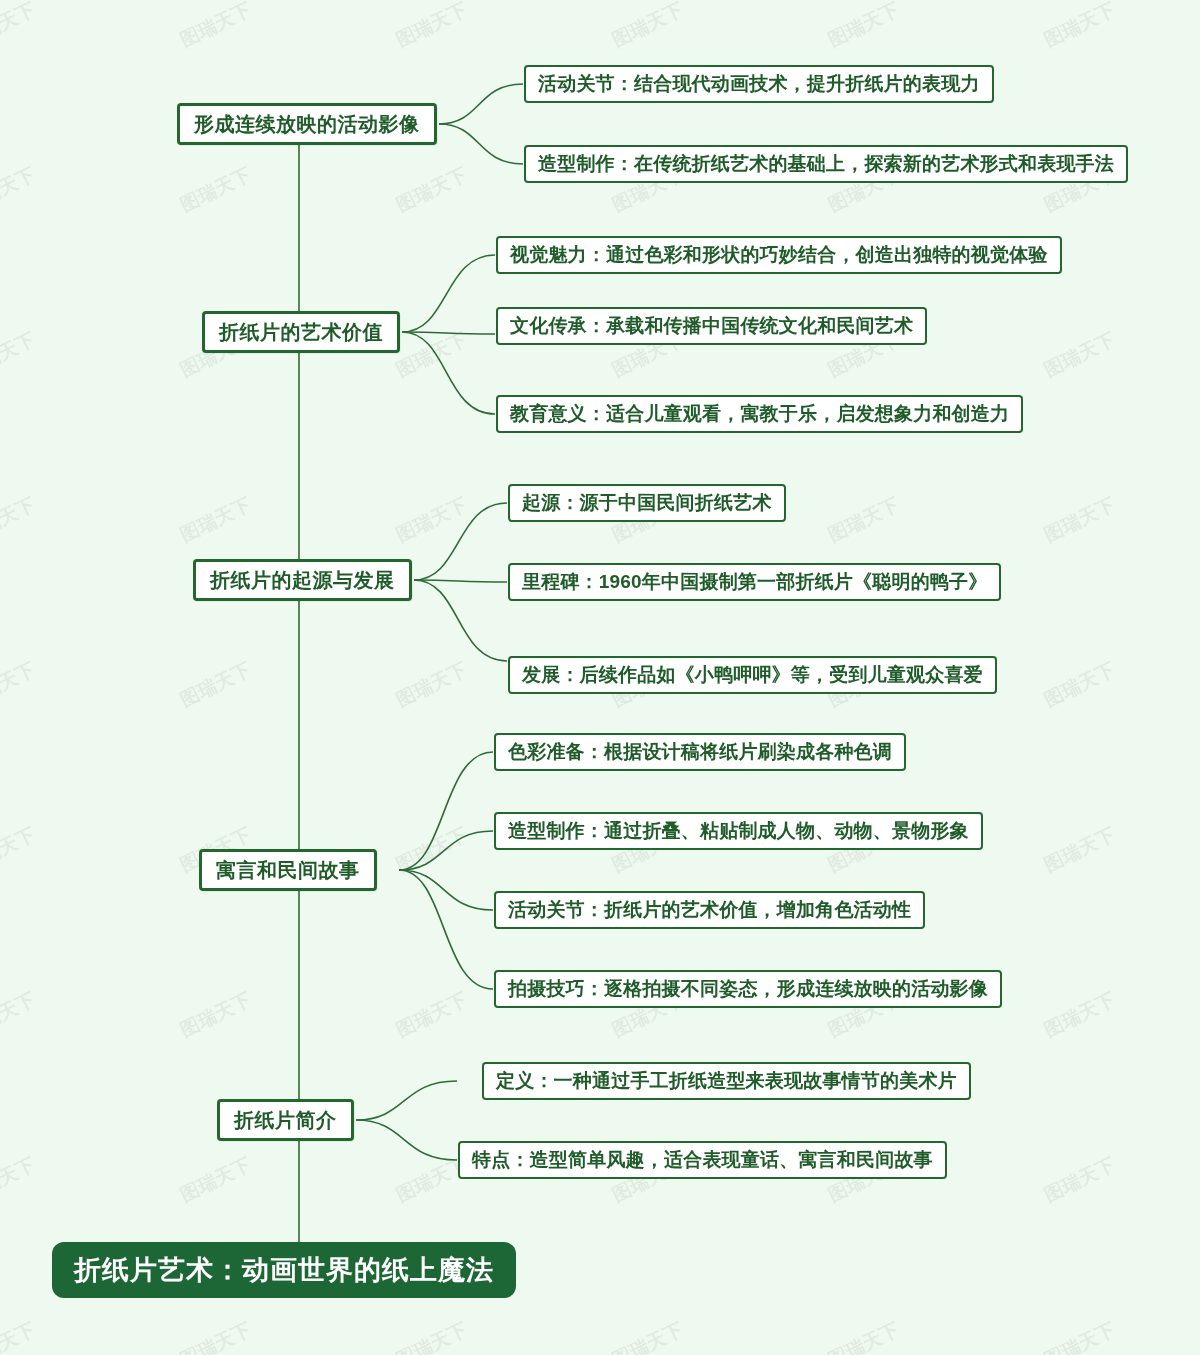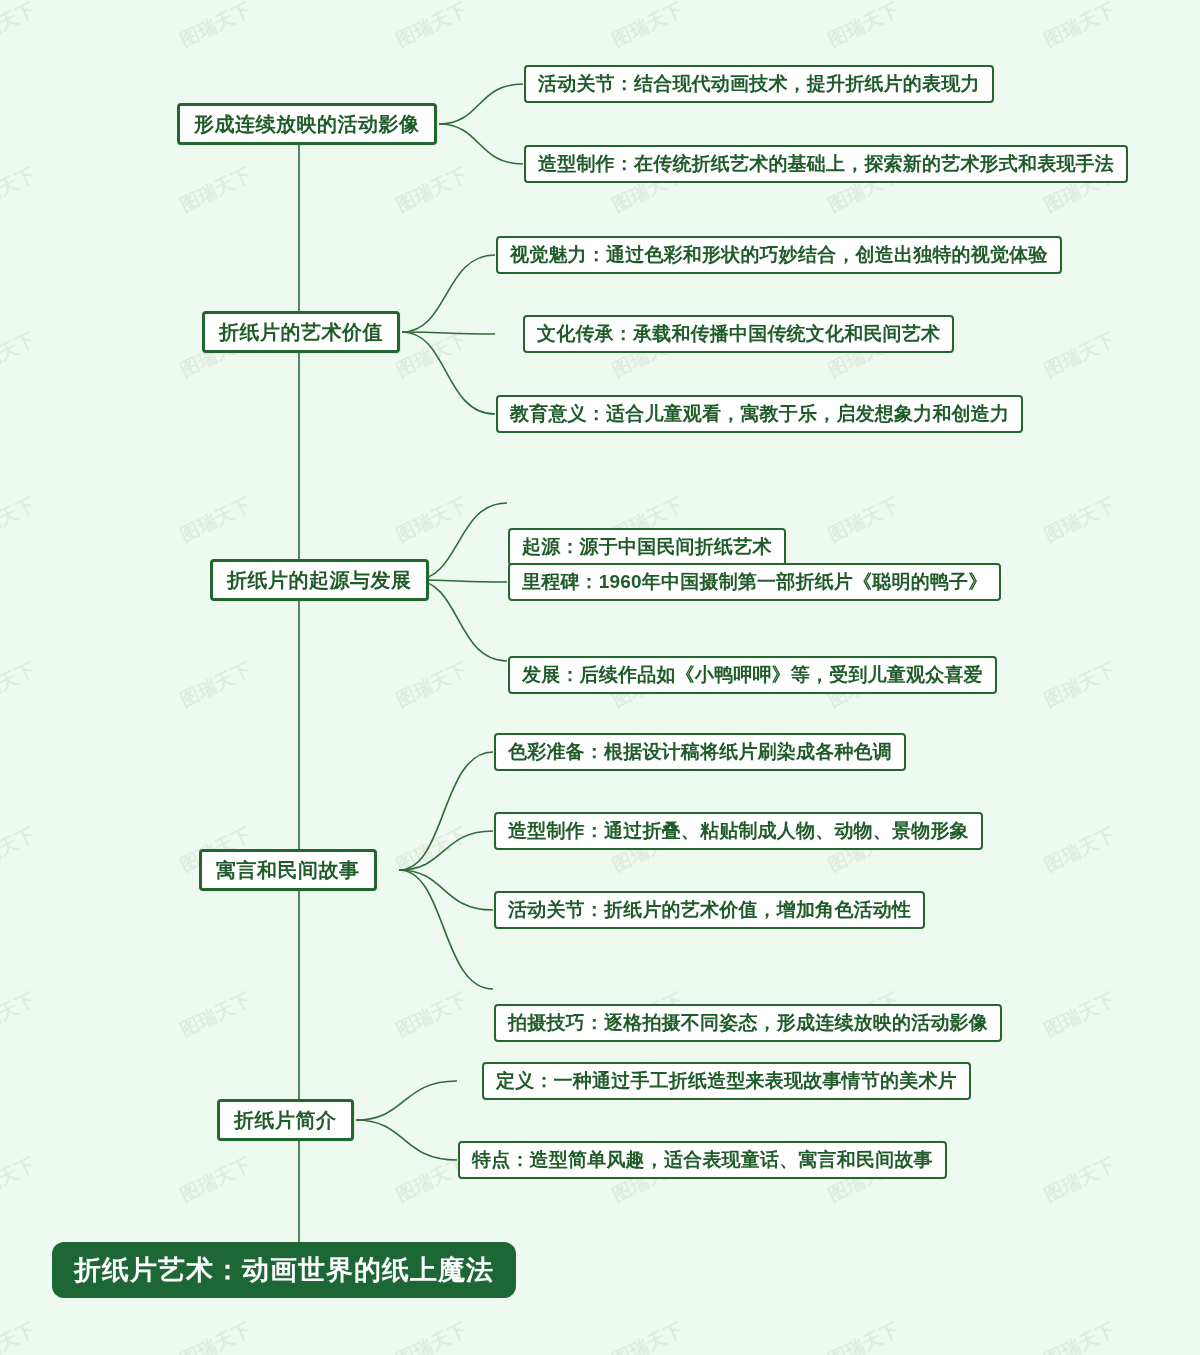--- a/index.html
+++ b/index.html
@@ -132,51 +132,51 @@
       </div>
       <div class="node leaf" style="left: 524px; top: 145px;">
         <span>造型制作：在传统折纸艺术的基础上，探索新的艺术形式和表现手法</span>
       </div>
       <div class="node branch" style="left: 202px; top: 311px;">
         <span>折纸片的艺术价值</span>
       </div>
       <div class="node leaf" style="left: 496px; top: 236px;">
         <span>视觉魅力：通过色彩和形状的巧妙结合，创造出独特的视觉体验</span>
       </div>
-      <div class="node leaf" style="left: 496px; top: 315px; margin-left: 27px;">
+      <div class="node leaf" style="left: 496px; top: 307px;">
         <span>文化传承：承载和传播中国传统文化和民间艺术</span>
       </div>
       <div class="node leaf" style="left: 496px; top: 395px;">
         <span>教育意义：适合儿童观看，寓教于乐，启发想象力和创造力</span>
       </div>
-      <div class="node branch" style="left: 210px; top: 559px; justify-content: flex-end;">
+      <div class="node branch" style="left: 193px; top: 559px; justify-content: flex-end;">
         <span>折纸片的起源与发展</span>
       </div>
-      <div class="node leaf" style="left: 508px; top: 484px; margin-top: 44px;">
+      <div class="node leaf" style="left: 508px; top: 484px;">
         <span>起源：源于中国民间折纸艺术</span>
       </div>
       <div class="node leaf" style="left: 508px; top: 563px;">
         <span>里程碑：1960年中国摄制第一部折纸片《聪明的鸭子》</span>
       </div>
       <div class="node leaf" style="left: 508px; top: 656px;">
         <span>发展：后续作品如《小鸭呷呷》等，受到儿童观众喜爱</span>
       </div>
       <div class="node branch" style="left: 199px; top: 849px;">
         <span>寓言和民间故事</span>
       </div>
       <div class="node leaf" style="left: 494px; top: 733px;">
         <span>色彩准备：根据设计稿将纸片刷染成各种色调</span>
       </div>
       <div class="node leaf" style="left: 494px; top: 812px;">
         <span>造型制作：通过折叠、粘贴制成人物、动物、景物形象</span>
       </div>
       <div class="node leaf" style="left: 494px; top: 891px;">
         <span>活动关节：折纸片的艺术价值，增加角色活动性</span>
       </div>
-      <div class="node leaf" style="left: 494px; top: 970px; margin-top: 34px;">
+      <div class="node leaf" style="left: 494px; top: 970px;">
         <span>拍摄技巧：逐格拍摄不同姿态，形成连续放映的活动影像</span>
       </div>
       <div class="node branch" style="left: 217px; top: 1099px;">
         <span>折纸片简介</span>
       </div>
       <div class="node leaf" style="left: 482px; top: 1062px;">
         <span>定义：一种通过手工折纸造型来表现故事情节的美术片</span>
       </div>
       <div class="node leaf" style="left: 458px; top: 1141px;">
         <span>特点：造型简单风趣，适合表现童话、寓言和民间故事</span>

